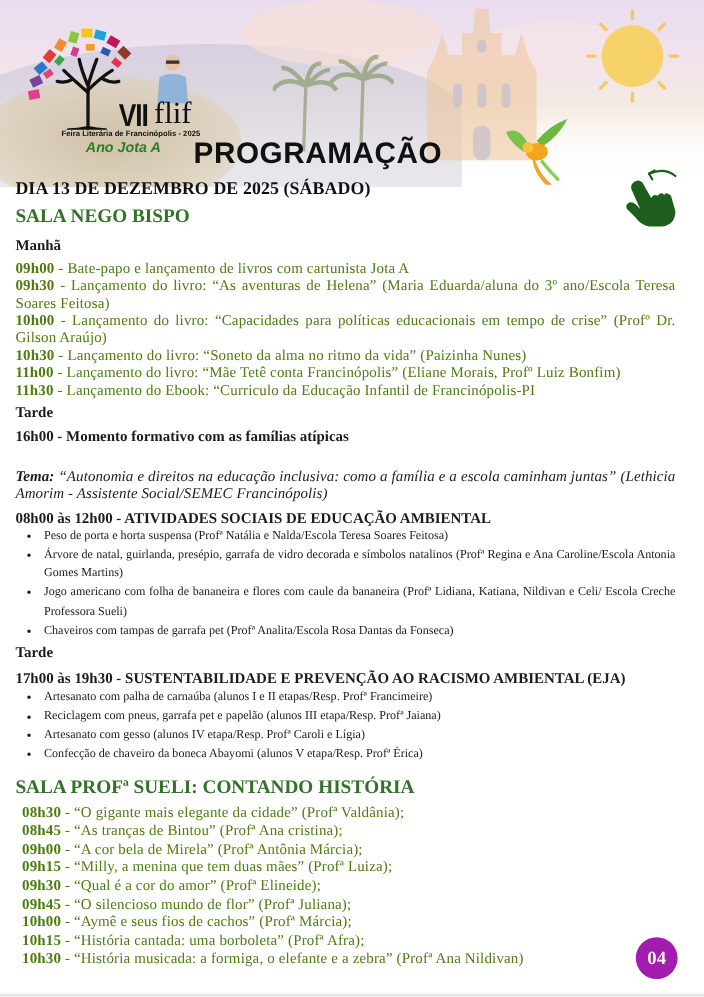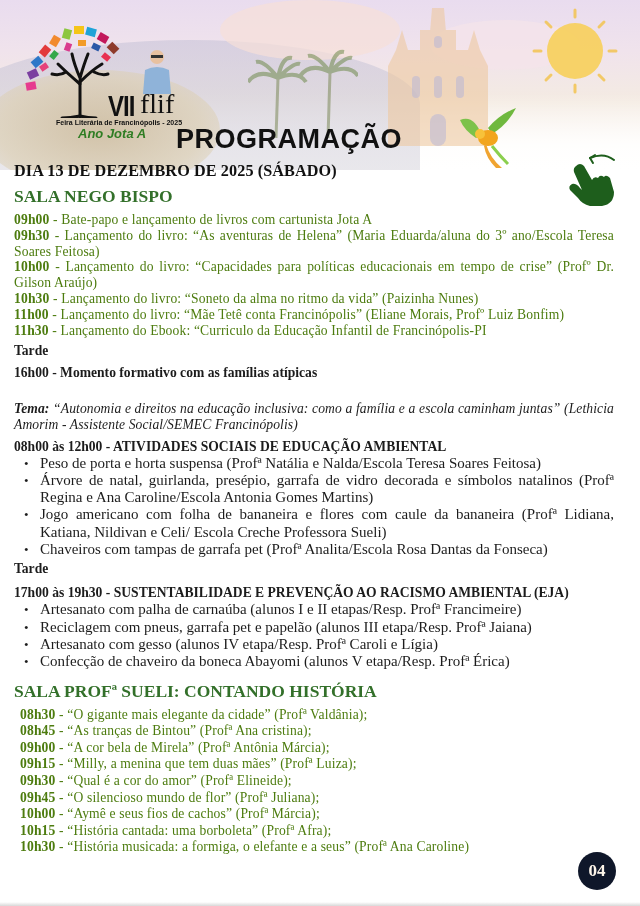--- a/index.html
+++ b/index.html
@@ -35,28 +35,28 @@
 
   .content { position:absolute; left:14px; top:160px; width:600px; }
   .date { font-weight:bold; font-size:16.2px; line-height:22px; color:#111; letter-spacing:0.1px; }
   .room { font-weight:bold; font-size:17.5px; line-height:24px; color:#33702a; margin-top:2px; }
   .period { font-weight:bold; font-size:13.6px; line-height:18px; color:#1c1c1c; margin-top:4px; }
   .entry { font-size:13.6px; line-height:15.8px; text-align:justify; color:#4d7c0f; letter-spacing:0.15px; }
   .entry b, .sub b { font-weight:bold; }
   .sub { font-size:13.6px; line-height:17px; font-weight:bold; margin-top:4px; }
   .tema { font-size:13.6px; line-height:15.6px; text-align:justify; letter-spacing:0.1px; margin-top:20px;font-style:italic; }
   ul.bullets { list-style:none; margin-left:10px; }
-  ul.bullets li { position:relative; padding-left:16px; font-size:15px; line-height:17.3px; text-align:justify; }
+  ul.bullets li { position:relative; padding-left:16px; font-size:11px; line-height:17.3px; text-align:justify; }
   ul.bullets li::before { content:"•"; position:absolute; left:0; top:0; font-size:13px; }
   .stories { margin-left:6px; }
   .stories .entry { line-height:16.6px; }
 
   .page-badge {
     position:absolute; left:578px; top:852px; width:38px; height:38px; border-radius:50%;
-    background:#0f172a; color:#fdf5ea; font-weight:bold; font-size:17px; display:flex; align-items:center; justify-content:center;
+    background:#a21caf; color:#fdf5ea; font-weight:bold; font-size:17px; display:flex; align-items:center; justify-content:center;
     font-family:"Liberation Serif", serif;
   }
   .bottom-rule { position:absolute; left:0; top:902px; width:640px; height:4px; background: linear-gradient(180deg,#ffffff,#d8d8d8); }
 </style>
 </head>
 <body>
 
 <div class="banner">
   <div class="hill1"></div>
   <div class="hill2"></div>
@@ -156,20 +156,21 @@
 <svg class="hand" viewBox="0 0 50 56">
   <path d="M46 8 Q36 0 22 6" stroke="#1e5e1c" stroke-width="2" fill="none" stroke-linecap="round"></path>
   <path d="M22 6 L27 3 M22 6 L25 11" stroke="#1e5e1c" stroke-width="2" fill="none" stroke-linecap="round"></path>
   <path d="M8 14 Q12 10 16 14 L24 28 Q26 24 30 26 Q32 22 36 25 Q38 22 42 26 L46 40 Q46 52 34 54 L22 54 Q14 52 10 46 L2 38 Q0 34 4 32 Q8 31 12 36 L14 38 L6 20 Q5 16 8 14 Z" fill="#1e5e1c"></path>
 </svg>
 
 <div class="content">
   <div class="date">DIA 13 DE DEZEMBRO DE 2025 (SÁBADO)</div>
 
   <div class="room">SALA NEGO BISPO</div>
+  <div class="period" style="margin-top:6px;">Manhã</div>
   <div style="margin-top:4px;">
     <div class="entry"><b>09h00</b><span> - Bate-papo e lançamento de livros com cartunista Jota A</span></div>
     <div class="entry"><b>09h30</b><span> - Lançamento do livro: “As aventuras de Helena” (Maria Eduarda/aluna do 3º ano/Escola Teresa Soares Feitosa)</span></div>
     <div class="entry"><b>10h00</b><span> - Lançamento do livro: “Capacidades para políticas educacionais em tempo de crise” (Profº Dr. Gilson Araújo)</span></div>
     <div class="entry"><b>10h30</b><span> - Lançamento do livro: “Soneto da alma no ritmo da vida” (Paizinha Nunes)</span></div>
     <div class="entry"><b>11h00</b><span> - Lançamento do livro: “Mãe Tetê conta Francinópolis” (Eliane Morais, Profº Luiz Bonfim)</span></div>
     <div class="entry"><b>11h30</b><span> - Lançamento do Ebook: “Curriculo da Educação Infantil de Francinópolis-PI</span></div>
   </div>
   <div class="period">Tarde</div>
   <div class="sub">16h00 - Momento formativo com as famílias atípicas</div>
@@ -194,18 +195,18 @@
   <div class="room" style="margin-top:8px;">SALA PROFª SUELI: CONTANDO HISTÓRIA</div>
   <div class="stories" style="margin-top:4px;">
     <div class="entry"><b>08h30</b><span> - “O gigante mais elegante da cidade” (Profª Valdânia);</span></div>
     <div class="entry"><b>08h45</b><span> - “As tranças de Bintou” (Profª Ana cristina);</span></div>
     <div class="entry"><b>09h00</b><span> - “A cor bela de Mirela” (Profª Antônia Márcia);</span></div>
     <div class="entry"><b>09h15</b><span> - “Milly, a menina que tem duas mães” (Profª Luiza);</span></div>
     <div class="entry"><b>09h30</b><span> - “Qual é a cor do amor” (Profª Elineide);</span></div>
     <div class="entry"><b>09h45</b><span> - “O silencioso mundo de flor” (Profª Juliana);</span></div>
     <div class="entry"><b>10h00</b><span> - “Aymê e seus fios de cachos” (Profª Márcia);</span></div>
     <div class="entry"><b>10h15</b><span> - “História cantada: uma borboleta” (Profª Afra);</span></div>
-    <div class="entry"><b>10h30</b><span> - “História musicada: a formiga, o elefante e a seus” (Profª Ana Caroline)</span></div>
+    <div class="entry"><b>10h30</b><span> - “História musicada: a formiga, o elefante e a zebra” (Profª Ana Nildivan)</span></div>
   </div>
 </div>
 
 <div class="page-badge">04</div>
 <div class="bottom-rule"></div>
 
 </body></html>

